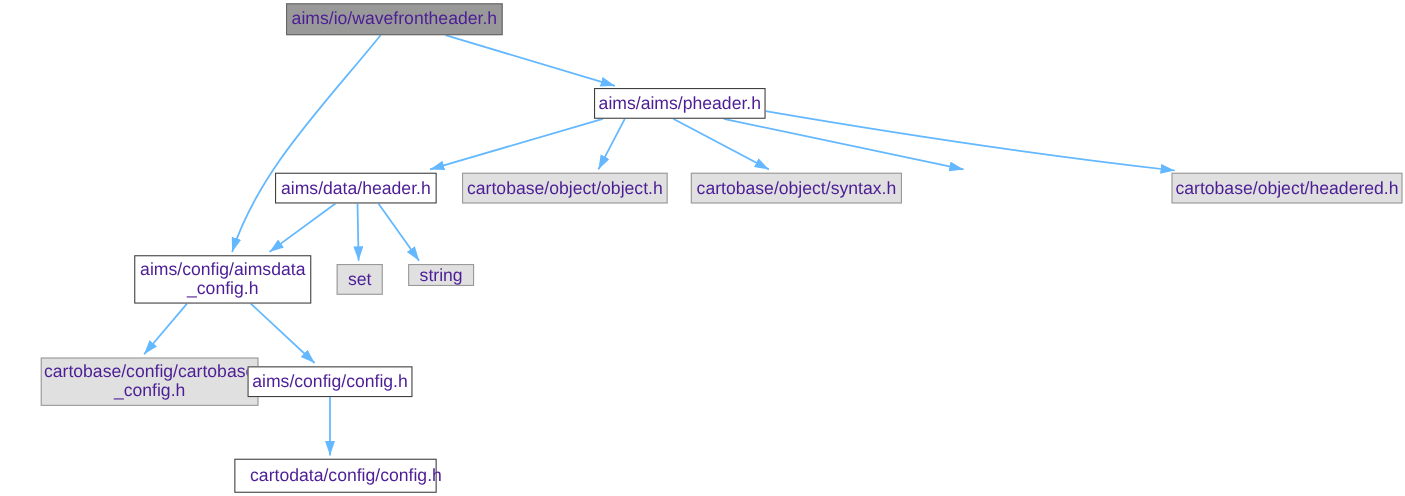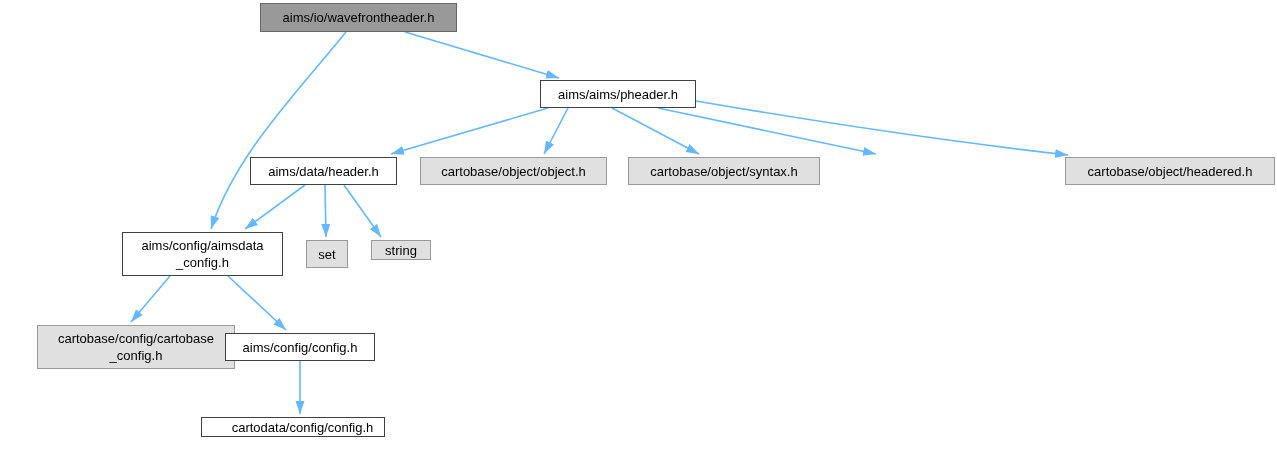--- a/index.html
+++ b/index.html
@@ -30,23 +30,23 @@
     fill: var(--edge, #63b8ff);
     stroke: none;
   }
   .node {
     position: absolute;
     box-sizing: border-box;
     display: flex;
     align-items: center;
     justify-content: center;
     text-align: center;
-    font-size: 13px;
+    font-size: 16px;
     line-height: 17px;
-    color: #000000;
+    color: #4c1d95;
     white-space: pre-line;
     padding: 2px 6px;
     cursor: default;
   }
   .node.current {
     background: var(--cur-fill, #999999);
     border: 1px solid var(--cur-border, #666666);
   }
   .node.linked {
     background: var(--lnk-fill, #ffffff);
@@ -90,15 +90,15 @@
   <div class="node plain" style="left:420px; top:157px; width:187px; height:28px;">cartobase/object/object.h</div>
   <div class="node plain" style="left:628px; top:157px; width:192px; height:28px;">cartobase/object/syntax.h</div>
   <div class="node plain" style="left:1065px;top:157px; width:210px; height:28px;">cartobase/object/headered.h</div>
   <div class="node linked" style="left:122px; top:232px; width:161px; height:44px;">aims/config/aimsdata
 _config.h</div>
   <div class="node plain" style="left:306px; top:240px; width:42px;  height:28px;">set</div>
   <div class="node plain" style="left:371px; top:240px; width:60px;  height:20px;">string</div>
   <div class="node plain" style="left:5px;   top:325px; width:198px; height:44px;margin-left:32px;">cartobase/config/cartobase
 _config.h</div>
   <div class="node linked" style="left:225px; top:333px; width:150px; height:28px;">aims/config/config.h</div>
-  <div class="node linked" style="left:201px; top:417px; width:184px; height:20px;padding-left:25px;">cartodata/config/config.h</div>
+  <div class="node linked" style="left:213px; top:417px; width:184px; height:31px;padding-left:25px;">cartodata/config/config.h</div>
 
 </div>
 
 </body></html>

